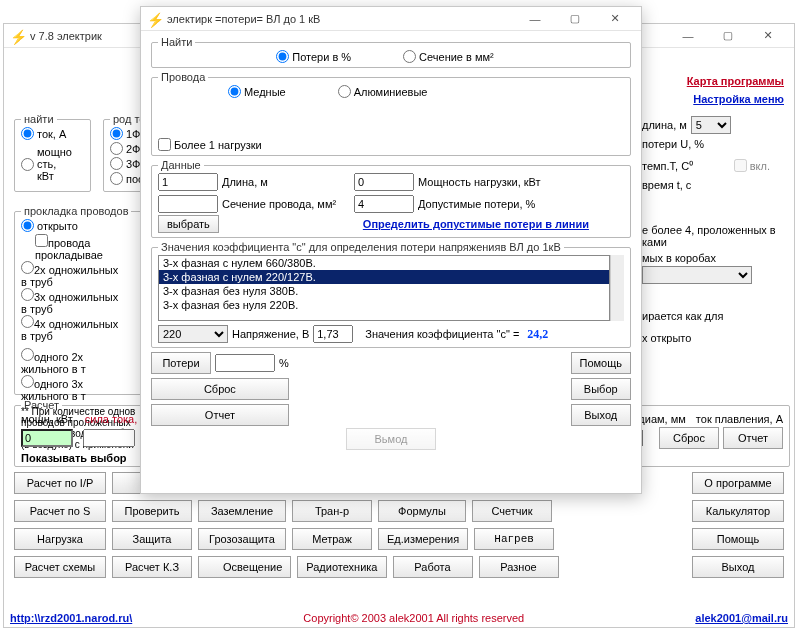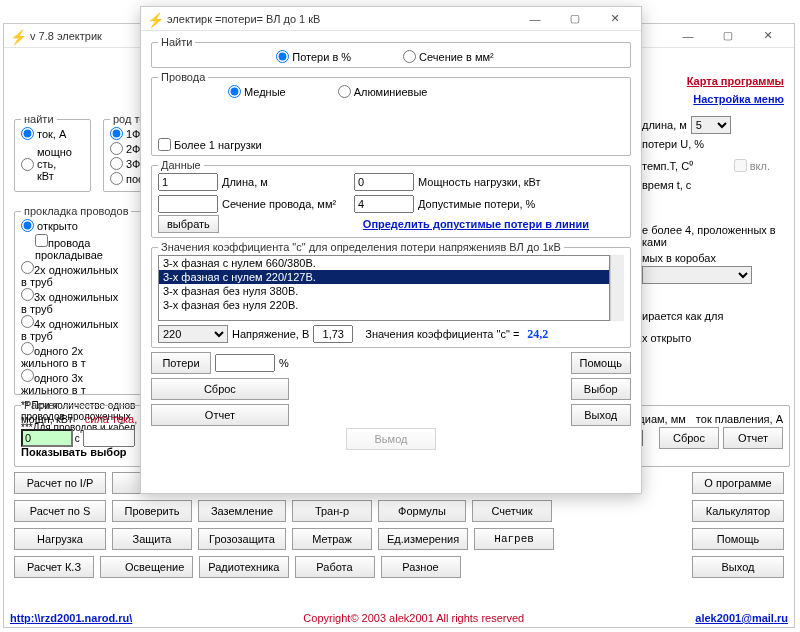--- a/index.html
+++ b/index.html
@@ -100,21 +100,21 @@
   <fieldset style="position:absolute; left:6px; top:178px; width:130px; height:190px;">
     <legend>прокладка проводов</legend>
     <label class="radio">
         <input type="radio" checked="" style="">
         <span>открыто</span>
       </label>
     <label class="chk" style="display:block;margin-left:14px;"><input type="checkbox" style=""><span>провода прокладывае</span></label>
     <label class="radio" style="display:block;"><input type="radio" style=""><span>2х одножильных в труб</span></label>
     <label class="radio" style="display:block;"><input type="radio" style=""><span>3х одножильных в труб</span></label>
     <label class="radio" style="display:block;"><input type="radio" style=""><span>4х одножильных в труб</span></label>
-    <label class="radio" style="display:block;"><input type="radio" style=""><span>одного 2х жильного в т</span></label>
+    <label class="radio" style="display:block;margin-top:6px;"><input type="radio" style=""><span>одного 2х жильного в т</span></label>
     <label class="radio" style="display:block;"><input type="radio" style=""><span>одного 3х жильного в т</span></label>
     <div style="margin-top:4px;font-size:10px;">** При количестве однов проводов проложенных</div>
     <div style="font-size:10px;">***Для проводов и кабел (в воздухе) с применени</div>
     <div style="font-weight:bold;margin-top:2px;">Показывать выбор</div>
   </fieldset>
 
   <div style="position:absolute; right:12px; top:200px; width:140px; font-size:11px;">
     <div>е более 4, проложенных в</div>
     <div>ками</div>
     <div style="margin-top:4px;">мых в коробах</div>
@@ -169,20 +169,21 @@
       <button class="btn" style="min-width:92px;">Нагрузка</button>
       <button class="btn" style="min-width:80px;">Защита</button>
       <button class="btn" style="min-width:88px;">Грозозащита</button>
       <button class="btn" style="min-width:80px;">Метраж</button>
       <button class="btn" style="min-width:88px;">Ед.измерения</button>
       <button class="btn" style="min-width:80px;font-family:Liberation Mono, monospace;">Нагрев</button>
       <span style="flex:1;"></span>
       <button class="btn" style="min-width:92px;">Помощь</button>
     </div>
     <div class="row" style="gap:6px;">
+      <button class="btn" style="min-width:92px;">Расчет схемы</button>
       <button class="btn" style="min-width:80px;">Расчет К.З</button>
       <button class="btn" style="min-width:88px;padding-left:24px;">Освещение</button>
       <button class="btn" style="min-width:88px;">Радиотехника</button>
       <button class="btn" style="min-width:80px;">Работа</button>
       <button class="btn" style="min-width:80px;">Разное</button>
       <span style="flex:1;"></span>
       <button class="btn" style="min-width:92px;">Выход</button>
     </div>
   </div>
 
@@ -267,21 +268,21 @@
           <div class="list-item">3-х фазная с нулем 660/380В.</div>
           <div class="list-item selected">3-х фазная с нулем 220/127В.</div>
           <div class="list-item">3-х фазная без нуля 380В.</div>
           <div class="list-item">3-х фазная без нуля 220В.</div>
         </div>
         <div class="scrollbar-mock"></div>
       </div>
       <div class="row" style="margin-top:4px;">
         <select class="combo" style="width:70px;"><option>220</option></select>
         <span>Напряжение, В</span>
-        <input class="field" style="width: 40px; text-align: center;" value="1,73">
+        <input class="field" style="width: 40px;" value="1,73">
         <span style="margin-left:8px;">Значения коэффициента "c" =</span>
         <span style="color:#0040ff;font-family:'Comic Sans MS',cursive;font-size:12px;font-weight:bold;margin-left:4px;">24,2</span>
       </div>
     </fieldset>
 
     <div style="display:flex; gap:6px; margin:4px 4px 0 4px;">
       <div style="display:flex;flex-direction:column;gap:4px;">
         <div class="row">
             <button class="btn">Потери</button>
           <input class="field" style="width: 60px;">

